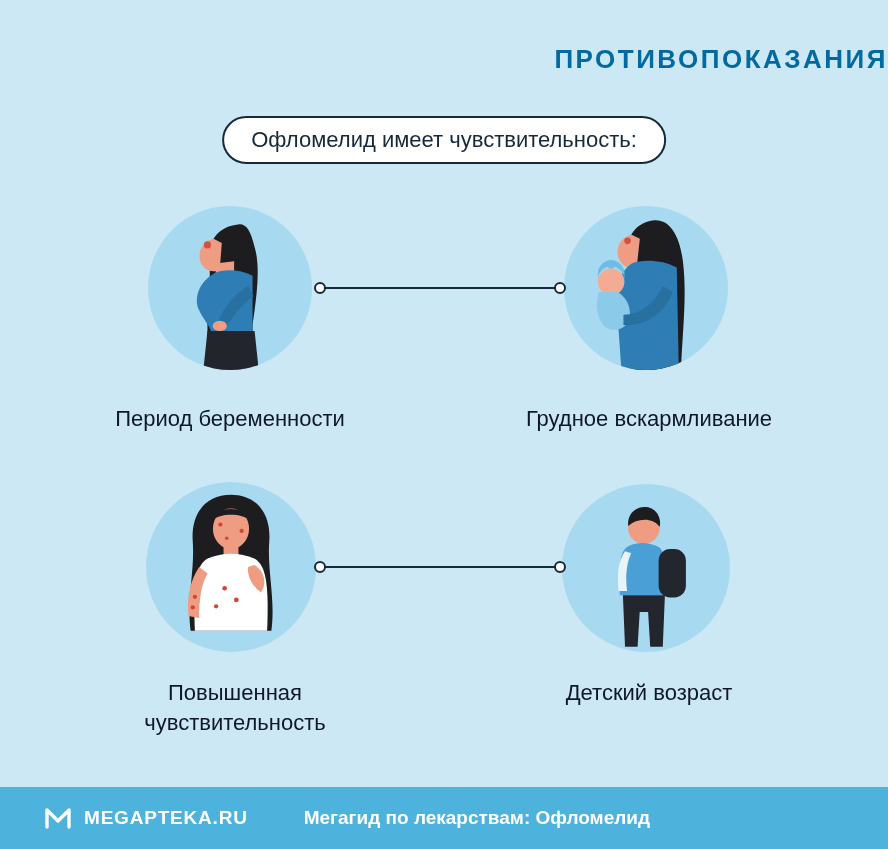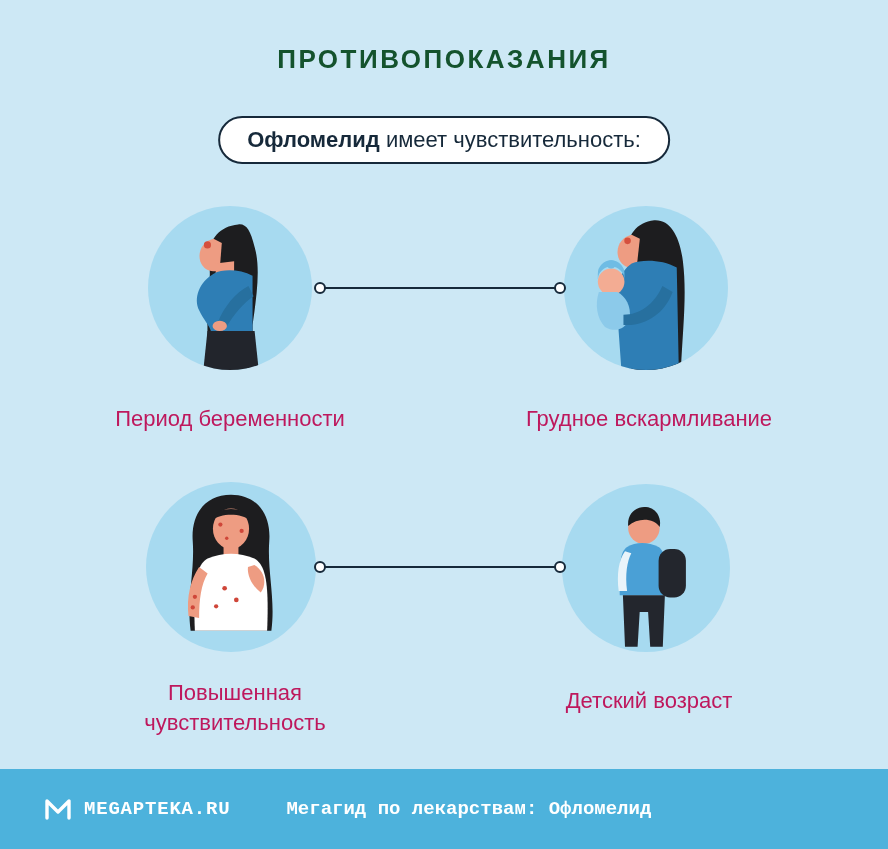--- a/index.html
+++ b/index.html
@@ -4,52 +4,52 @@
 <style>
   * { box-sizing: border-box; margin: 0; padding: 0; }
   body { background: #e9e9e9; }
   .canvas {
     position: relative; width: 888px; height: 849px;
     background: #cde8f5; overflow: hidden;
     font-family: "Liberation Sans", sans-serif;
   }
   .title {
     position: absolute; top: 44px; left: 0; width: 100%;
-    text-align: center; font-size: 26px; font-weight: bold;
-    letter-spacing: 2.5px; color: #14532d;
+    text-align: right; font-size: 26px; font-weight: bold;
+    letter-spacing: 2.5px; color: #0369a1;
   }
   .badge {
     position: absolute; top: 116px; left: 50%; transform: translateX(-50%);
     background: #ffffff; border: 2px solid #16293a; border-radius: 24px;
     padding: 9px 27px; font-size: 22px; color: #16293a; white-space: nowrap;
   }
-  .badge .drug { font-weight: bold; }
+  .badge .drug { font-weight: normal; }
   .circle {
     position: absolute; border-radius: 50%; background: #a7daf0; overflow: hidden;
   }
   .circle svg { position: absolute; left: 0; top: 0; width: 100%; height: 100%; }
   .c1 { left: 148px; top: 206px; width: 164px; height: 164px; }
   .c2 { left: 564px; top: 206px; width: 164px; height: 164px; }
   .c3 { left: 146px; top: 482px; width: 170px; height: 170px; }
   .c4 { left: 562px; top: 484px; width: 168px; height: 168px; }
   .connector { position: absolute; width: 252px; height: 16px; }
   .conn-top { left: 314px; top: 280px; }
   .conn-bottom { left: 314px; top: 559px; }
   .label {
     position: absolute; text-align: center; font-size: 22px;
-    color: #be185d; line-height: 30px;
+    color: #0f172a; line-height: 30px;
   }
   .l1 { left: 90px;  top: 404px; width: 280px; }
   .l2 { left: 494px; top: 404px; width: 310px; }
   .l3 { left: 90px;  top: 678px; width: 290px; }
-  .l4 { left: 494px; top: 678px; width: 310px; margin-top: 8px; }
+  .l4 { left: 494px; top: 678px; width: 310px; }
   .footer {
-    position: absolute; left: 0; bottom: 0; width: 100%; height: 80px;
+    position: absolute; left: 0; bottom: 0; width: 100%; height: 62px;
     background: #4db2dc; display: flex; align-items: center;
-    padding-left: 44px; color: #ffffff; font-family: Liberation Mono, monospace;
+    padding-left: 44px; color: #ffffff;
   }
   .brand { font-weight: bold; font-size: 19px; letter-spacing: 0.8px; margin-left: 12px; }
   .caption { font-weight: bold; font-size: 19px; margin-left: 56px; text-align: center; }
 </style>
 </head>
 <body>
 
 <div class="canvas">
 
   <div class="title">ПРОТИВОПОКАЗАНИЯ</div>

